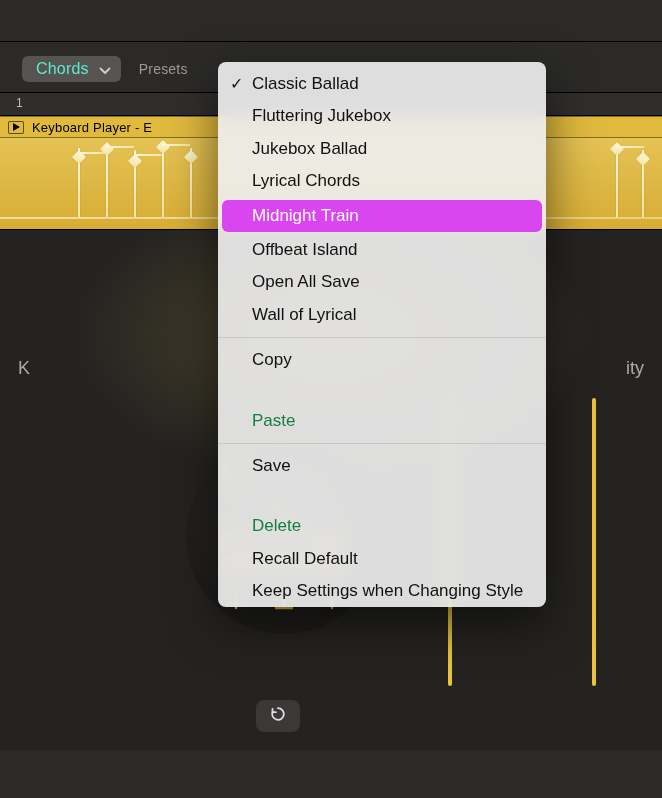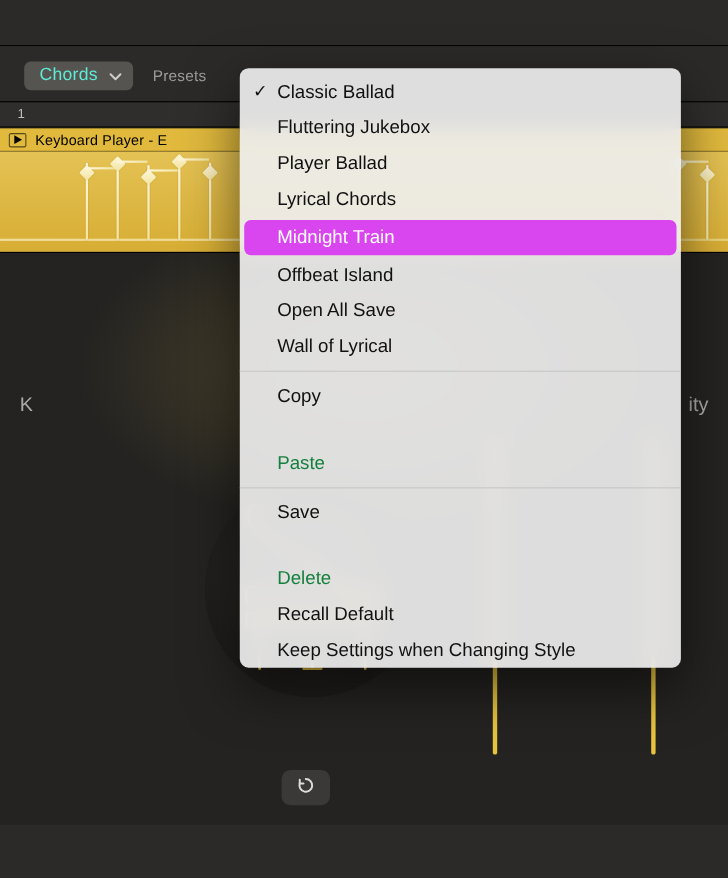--- a/index.html
+++ b/index.html
@@ -191,21 +191,21 @@
       justify-content:center;
       color: #ddd;
       cursor: pointer;
     }
 
     
     .menu {
       position: absolute;
       left: 218px;
       top: 62px;
-      width: 401px;
+      width: 328px;
       background: rgba(238,238,238,0.92);
       backdrop-filter: blur(8px);
       border-radius: 8px;
       box-shadow: 0 18px 48px rgba(0,0,0,0.55);
       padding: 6px 0 0 0;
       color: #111;
       font-size: 17px;
       line-height: 1.2;
     }
     .menu-item {
@@ -342,21 +342,21 @@
         <path d="M9 3.2 a5.8 5.8 0 1 1 -5.5 4" fill="none" stroke="#ddd" stroke-width="1.8" stroke-linecap="round"></path>
         <path d="M3.5 3.8 L3.5 7.2 L6.9 7.2" fill="none" stroke="#ddd" stroke-width="1.8" stroke-linecap="round" stroke-linejoin="round"></path>
       </svg>
   </span>
 </div>
 
 <div class="menu">
   <div id="menu-presets">
       <div class="menu-item checked"><span>Classic Ballad</span></div>
       <div class="menu-item"><span>Fluttering Jukebox</span></div>
-      <div class="menu-item"><span>Player Ballad</span></div>
+      <div class="menu-item"><span>Jukebox Ballad</span></div>
       <div class="menu-item"><span>Lyrical Chords</span></div>
       <div class="menu-item highlight"><span>Midnight Train</span></div>
       <div class="menu-item"><span>Offbeat Island</span></div>
       <div class="menu-item"><span>Open All Save</span></div>
       <div class="menu-item"><span>Wall of Lyrical</span></div>
     </div>
   <div class="menu-sep"></div>
   <div id="menu-actions1">
       <div class="menu-item"><span>Copy</span></div>
       <div class="menu-item disabled"><span>Paste</span></div>

